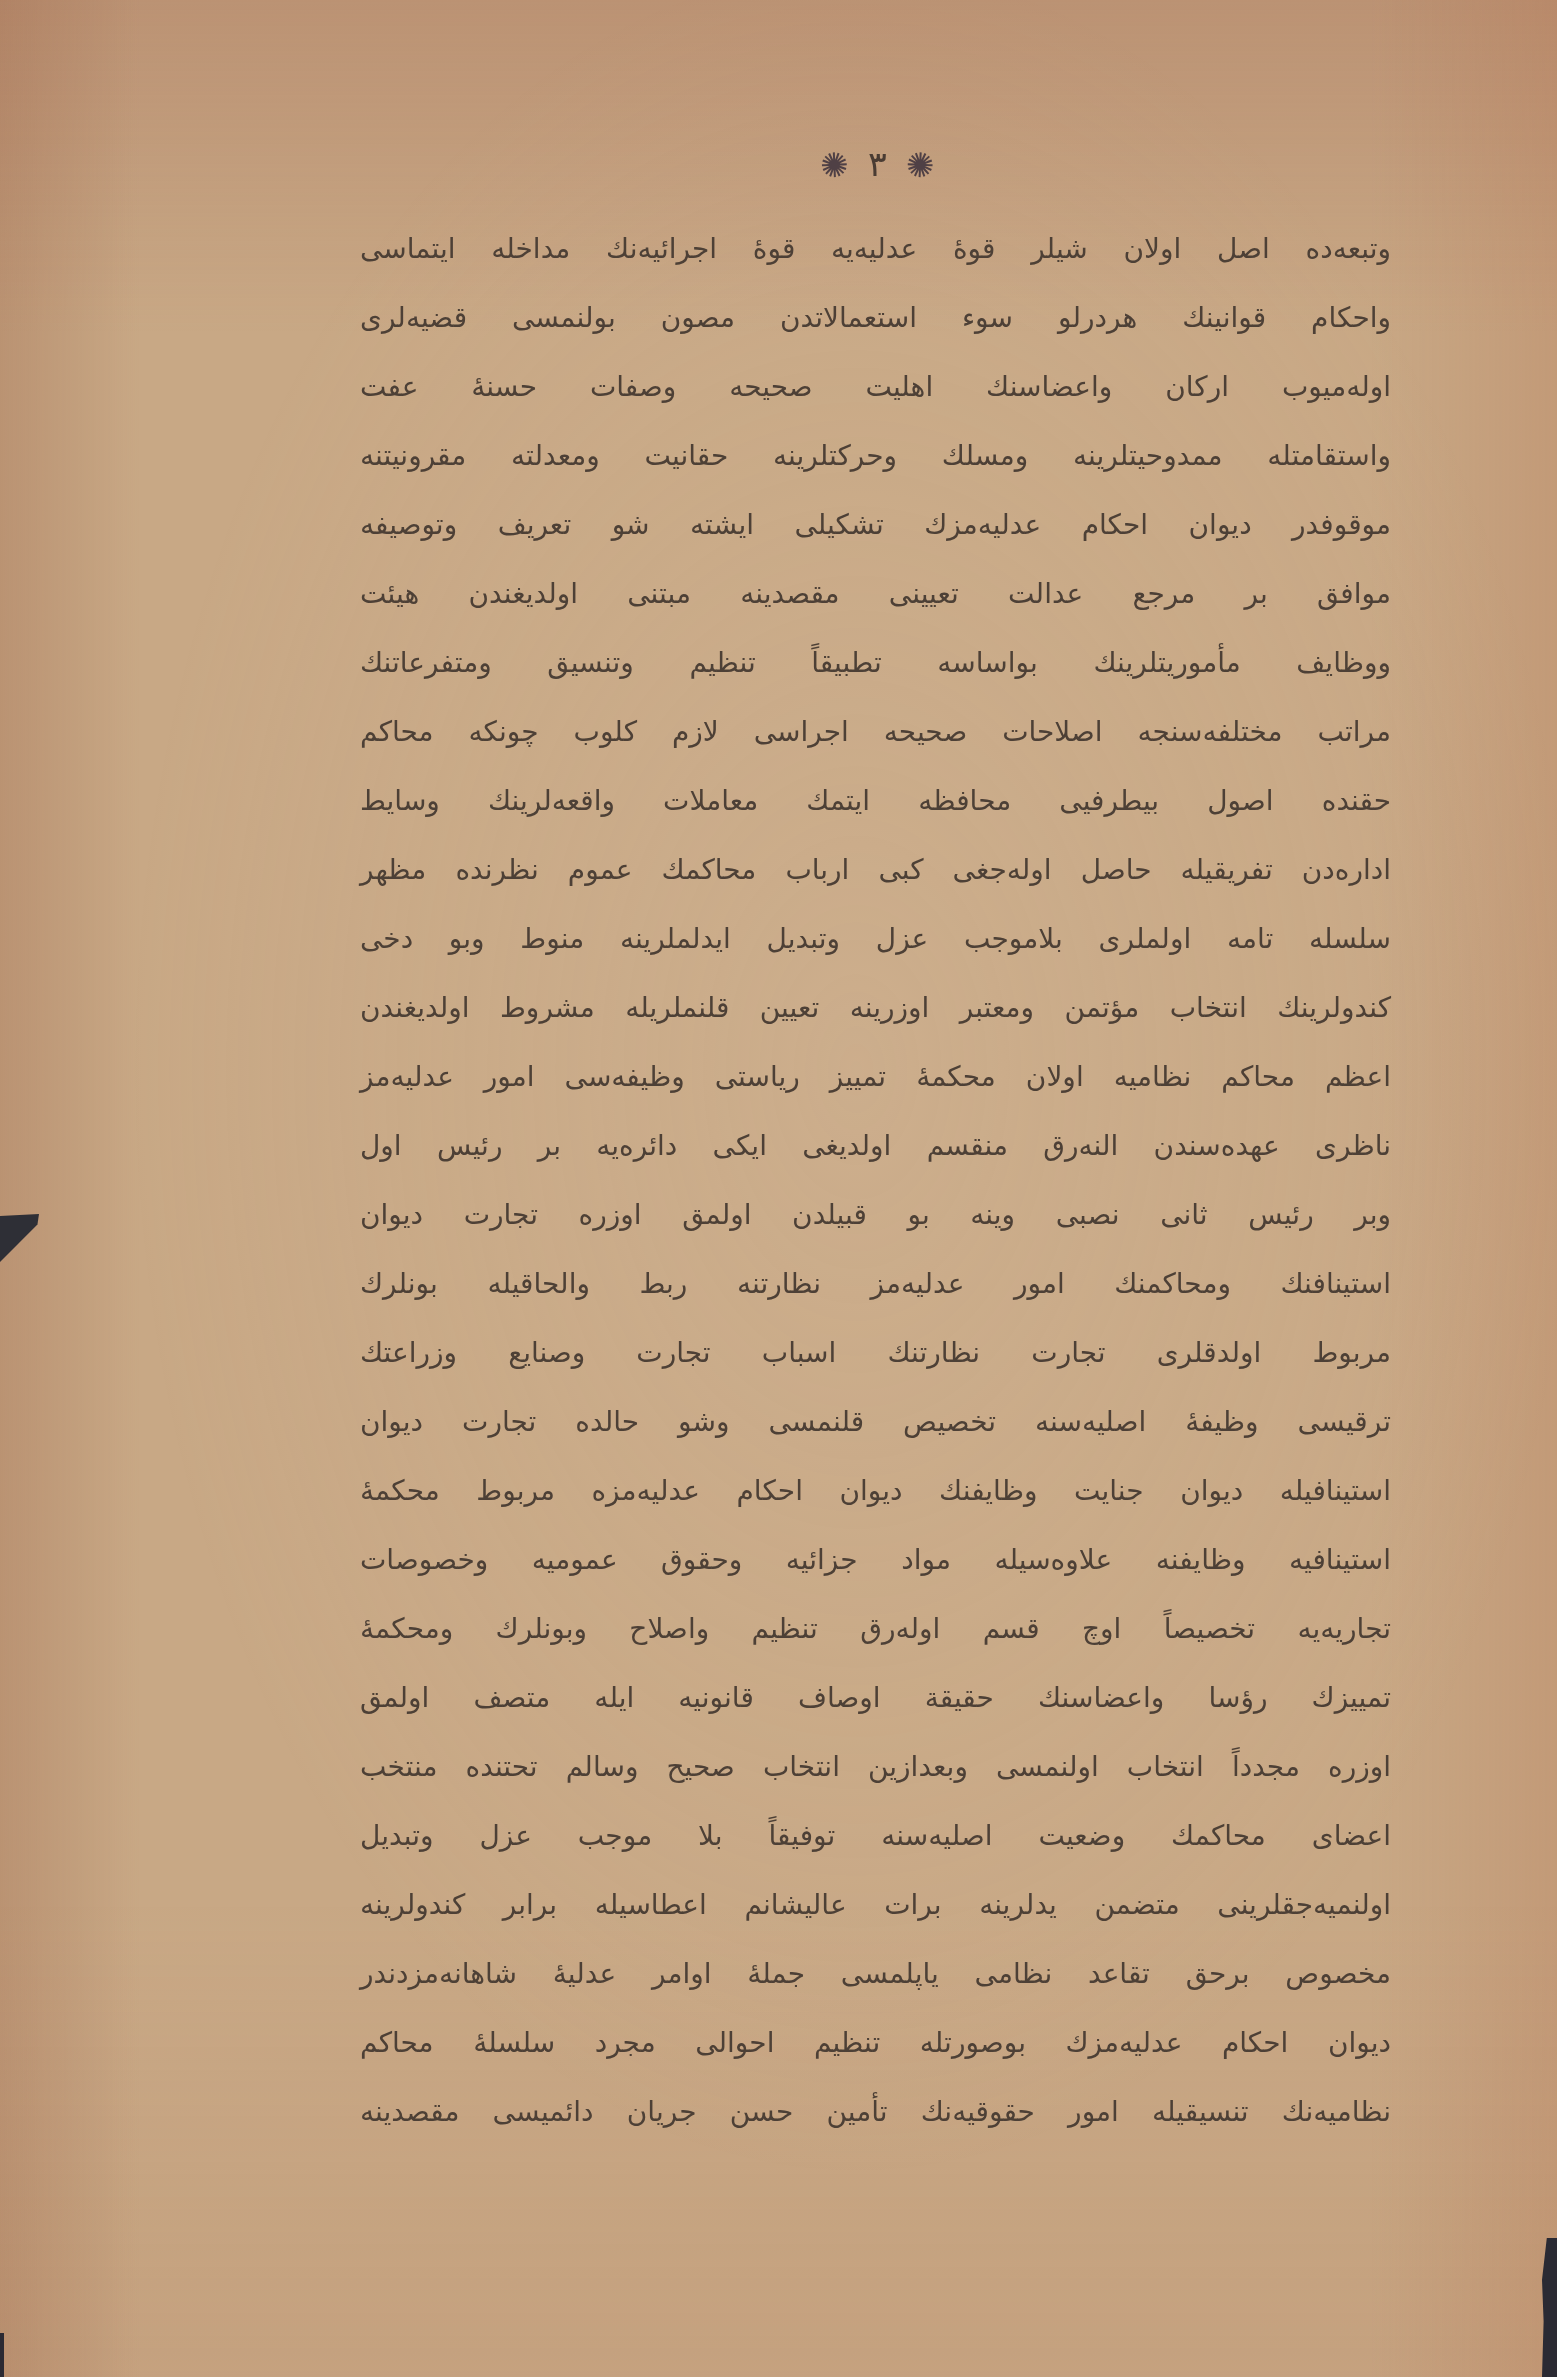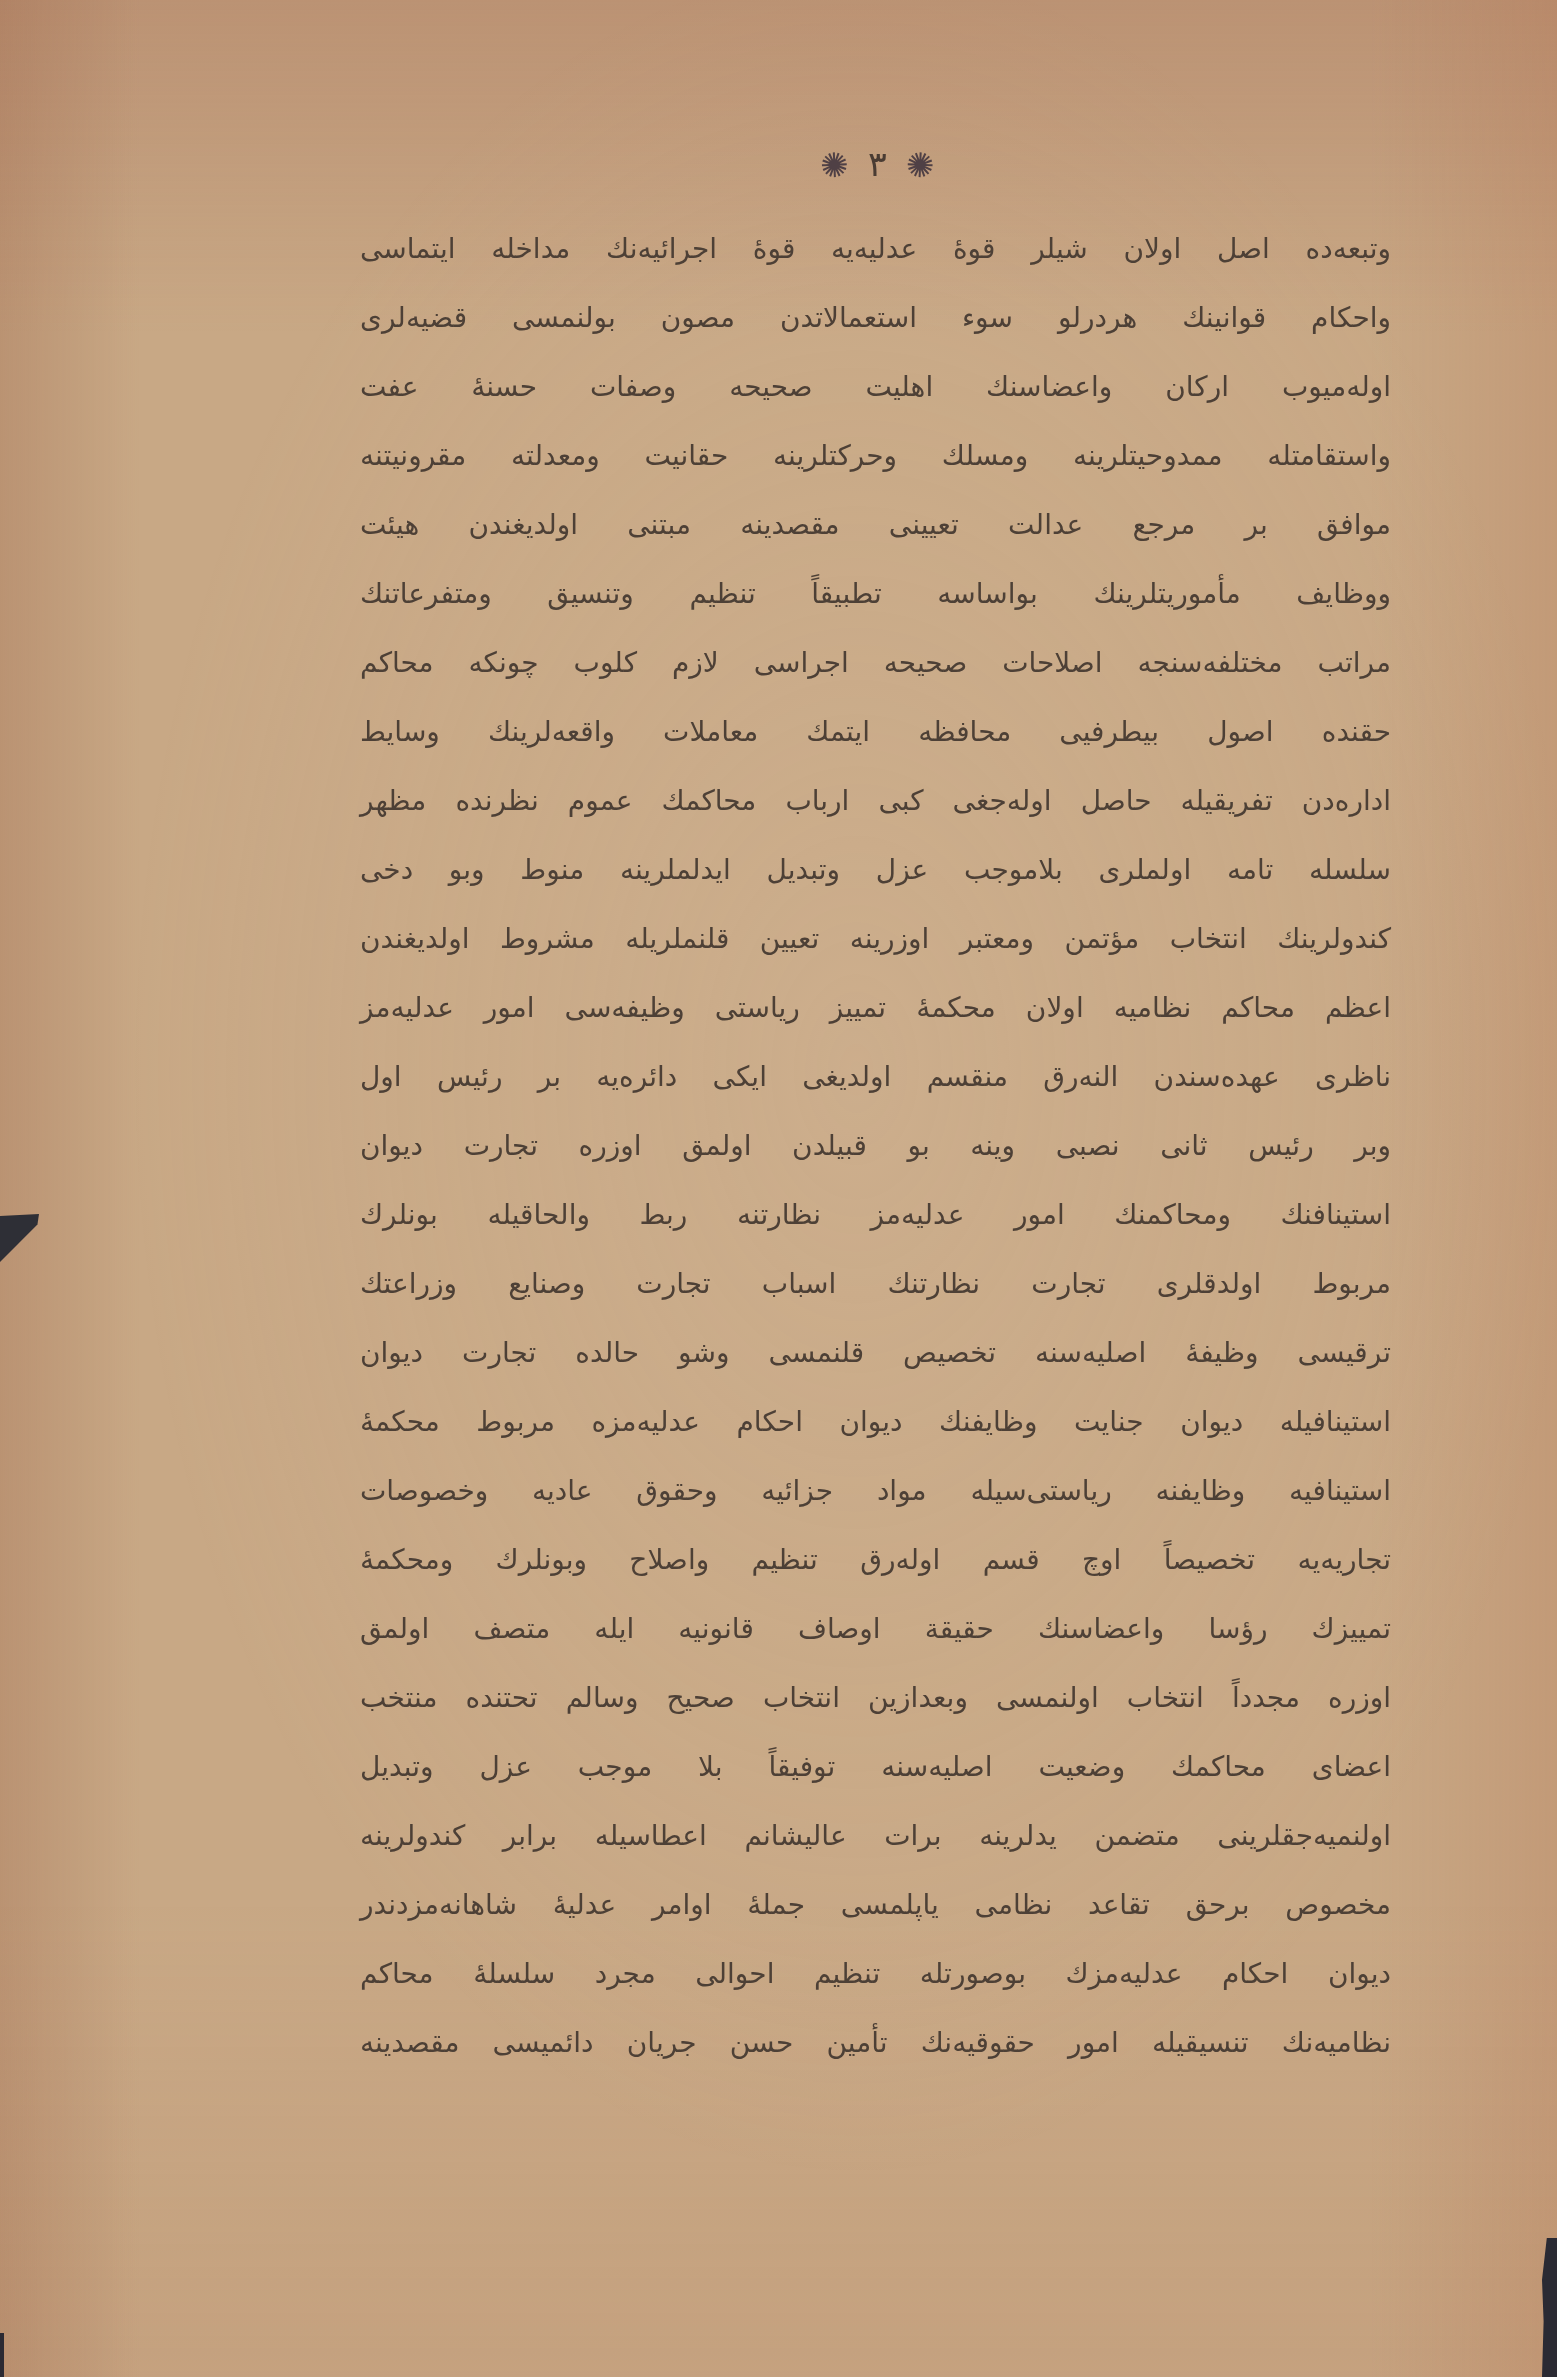--- a/index.html
+++ b/index.html
@@ -99,35 +99,36 @@
   <span class="ornament right"></span>
   <span class="page-number">٣</span>
   <span class="ornament left"></span>
 </div>
 
 <div class="text-block">
   <div class="line">وتبعه‌ده اصل اولان شیلر قوهٔ عدلیه‌یه قوهٔ اجرائیه‌نك مداخله ایتماسی</div>
   <div class="line">واحكام قوانینك هردرلو سوء استعمالاتدن مصون بولنمسی قضیه‌لری</div>
   <div class="line">اوله‌میوب اركان واعضاسنك اهلیت صحیحه وصفات حسنهٔ عفت</div>
   <div class="line">واستقامتله ممدوحیتلرینه ومسلك وحركتلرینه حقانیت ومعدلته مقرونیتنه</div>
+  <div class="line">موقوفدر دیوان احكام عدلیه‌مزك تشكیلی ایشته شو تعریف وتوصیفه</div>
   <div class="line">موافق بر مرجع عدالت تعیینی مقصدینه مبتنی اولدیغندن هیئت</div>
   <div class="line">ووظایف مأموریتلرینك بواساسه تطبیقاً تنظیم وتنسیق ومتفرعاتنك</div>
   <div class="line">مراتب مختلفه‌سنجه اصلاحات صحیحه اجراسی لازم كلوب چونكه محاكم</div>
   <div class="line">حقنده اصول بیطرفیی محافظه ایتمك معاملات واقعه‌لرینك وسایط</div>
   <div class="line">اداره‌دن تفریقیله حاصل اوله‌جغی كبی ارباب محاكمك عموم نظرنده مظهر</div>
   <div class="line">سلسله تامه اولملری بلاموجب عزل وتبدیل ایدلملرینه منوط وبو دخی</div>
   <div class="line">كندولرینك انتخاب مؤتمن ومعتبر اوزرینه تعیین قلنملریله مشروط اولدیغندن</div>
   <div class="line">اعظم محاكم نظامیه اولان محكمهٔ تمییز ریاستی وظیفه‌سی امور عدلیه‌مز</div>
   <div class="line">ناظری عهده‌سندن النه‌رق منقسم اولدیغی ایكی دائره‌یه بر رئیس اول</div>
   <div class="line">وبر رئیس ثانی نصبی وینه بو قبیلدن اولمق اوزره تجارت دیوان</div>
   <div class="line">استینافنك ومحاكمنك امور عدلیه‌مز نظارتنه ربط والحاقیله بونلرك</div>
   <div class="line">مربوط اولدقلری تجارت نظارتنك اسباب تجارت وصنایع وزراعتك</div>
   <div class="line">ترقیسی وظیفهٔ اصلیه‌سنه تخصیص قلنمسی وشو حالده تجارت دیوان</div>
   <div class="line">استینافیله دیوان جنایت وظایفنك دیوان احكام عدلیه‌مزه مربوط محكمهٔ</div>
-  <div class="line">استینافیه وظایفنه ریاستی‌سیله مواد جزائیه وحقوق عادیه وخصوصات</div>
+  <div class="line">استینافیه وظایفنه علاوه‌سیله مواد جزائیه وحقوق عمومیه وخصوصات</div>
   <div class="line">تجاریه‌یه تخصیصاً اوچ قسم اوله‌رق تنظیم واصلاح وبونلرك ومحكمهٔ</div>
   <div class="line">تمییزك رؤسا واعضاسنك حقیقة اوصاف قانونیه ایله متصف اولمق</div>
   <div class="line">اوزره مجدداً انتخاب اولنمسی وبعدازین انتخاب صحیح وسالم تحتنده منتخب</div>
   <div class="line">اعضای محاكمك وضعیت اصلیه‌سنه توفیقاً بلا موجب عزل وتبدیل</div>
   <div class="line">اولنمیه‌جقلرینی متضمن یدلرینه برات عالیشانم اعطاسیله برابر كندولرینه</div>
   <div class="line">مخصوص برحق تقاعد نظامی یاپلمسی جملهٔ اوامر عدلیهٔ شاهانه‌مزدندر</div>
   <div class="line">دیوان احكام عدلیه‌مزك بوصورتله تنظیم احوالی مجرد سلسلهٔ محاكم</div>
   <div class="line">نظامیه‌نك تنسیقیله امور حقوقیه‌نك تأمین حسن جریان دائمیسی مقصدینه</div>
 </div>
 

